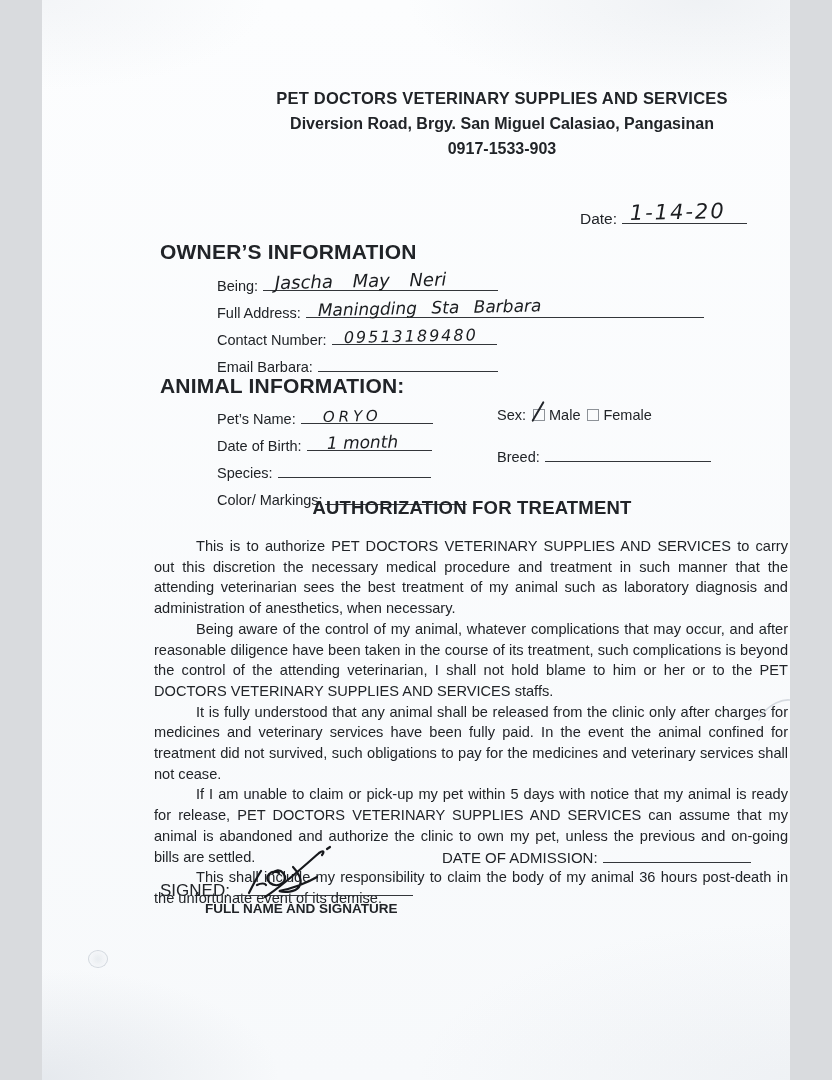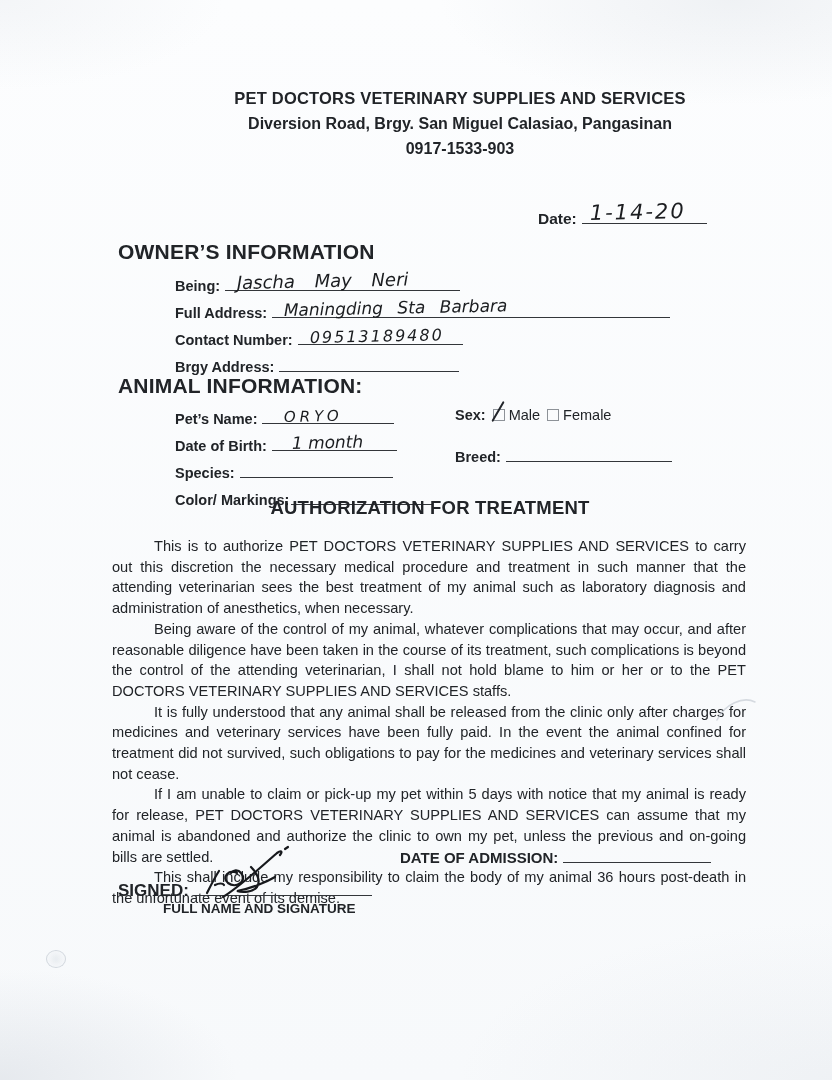--- a/index.html
+++ b/index.html
@@ -1,37 +1,37 @@
 <!DOCTYPE html>
 <html><head>
 <meta charset="utf-8">
 <style>
   html,body { margin:0; padding:0; background:#d9dbde; }
   .page {
     position:relative;
-    width:832px; height:1080px;
+    width:748px; height:1080px;
     margin:0 auto;
     font-family:"Liberation Sans", sans-serif;
     color:#212428;
     overflow:hidden;
     background:
       radial-gradient(420px 150px at 88% 0%, rgba(188,196,206,0.20), transparent 70%),
       radial-gradient(340px 160px at 0% 100%, rgba(178,186,198,0.25), transparent 70%),
       radial-gradient(520px 220px at 100% 100%, rgba(188,196,206,0.14), transparent 72%),
       radial-gradient(300px 120px at 0% 0%, rgba(205,211,219,0.18), transparent 75%),
       linear-gradient(#fcfdfe, #f7f9fb);
   }
   .abs { position:absolute; }
   
   .clinic-header { top:86px; left:88px; width:744px; text-align:center; line-height:25px; }
   .clinic-name   { font-size:16.5px; font-weight:bold; letter-spacing:0.2px; }
   .clinic-addr   { font-size:16px;   font-weight:bold; }
   .clinic-phone  { font-size:16px;   font-weight:bold; }
   
-  .lbl { font-weight:bold; font-size:14.5px; }
+  .lbl { font-weight:normal; font-size:14.5px; }
   .fill {
     display:inline-block; position:relative;
     border-bottom:1.6px solid #33363a;
     height:17px; vertical-align:baseline;
     margin-left:5px;
   }
   .hw {
     position:absolute; bottom:-3px; left:12px;
     font-family:"DejaVu Sans", sans-serif;
     font-style:italic; color:#1b1d20;
@@ -92,21 +92,21 @@
     <div class="row">
       <span class="lbl">Being:</span><span class="fill" style="width:235px"><span class="hw" style="font-size:18px; word-spacing:14px;">Jascha May Neri</span></span>
     </div>
     <div class="row">
       <span class="lbl">Full Address:</span><span class="fill" style="width:398px"><span class="hw" style="font-size:17px; word-spacing:9px;">Maningding Sta Barbara</span></span>
     </div>
     <div class="row">
       <span class="lbl">Contact Number:</span><span class="fill" style="width:165px"><span class="hw" style="font-size:16px; letter-spacing:2px;">09513189480</span></span>
     </div>
     <div class="row">
-      <span class="lbl">Brgy Address:</span><span class="fill" style="width:180px"><span class="hw"></span></span>
+      <span class="lbl">Email Barbara:</span><span class="fill" style="width:180px"><span class="hw"></span></span>
     </div>
   </div>
 
   <div class="abs section-title" style="top:374px; left:118px;">ANIMAL INFORMATION:</div>
 
   <div class="abs" style="top:406px; left:175px;">
     <div class="row">
       <span class="lbl">Pet’s Name:</span><span class="fill" style="width:132px"><span class="hw" style="font-size:15px; letter-spacing:4px; left:22px;">ORYO</span></span>
     </div>
     <div class="row">

